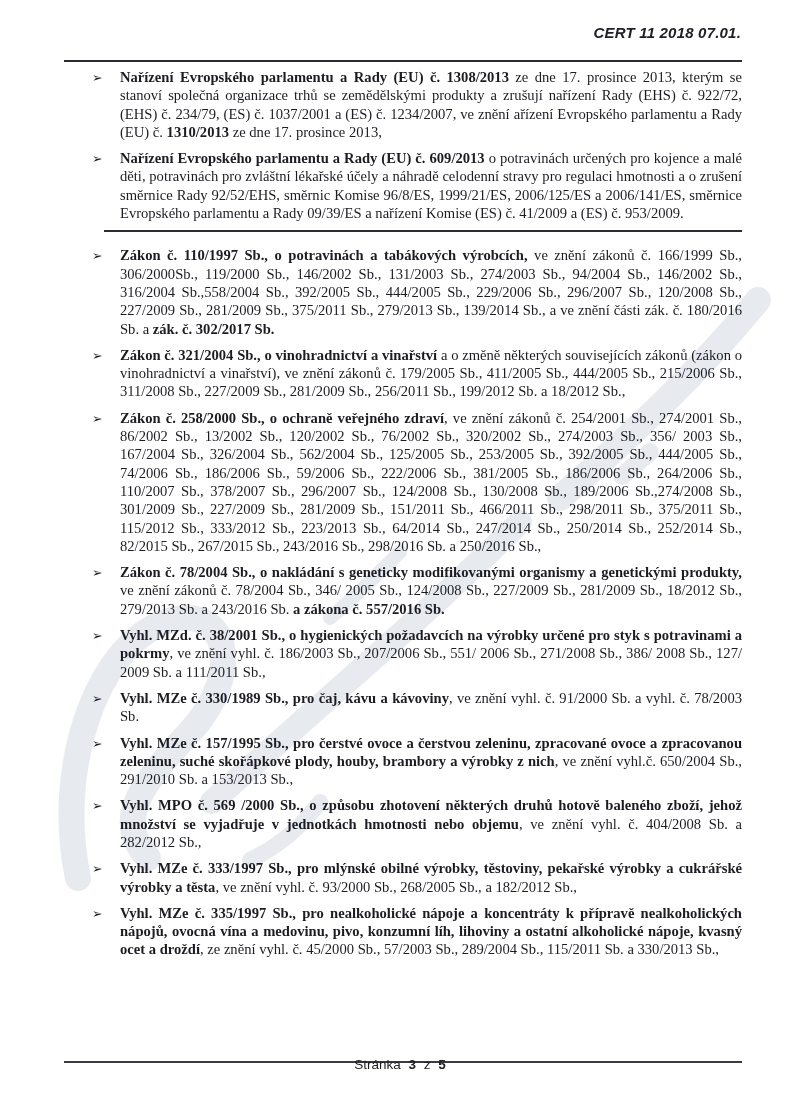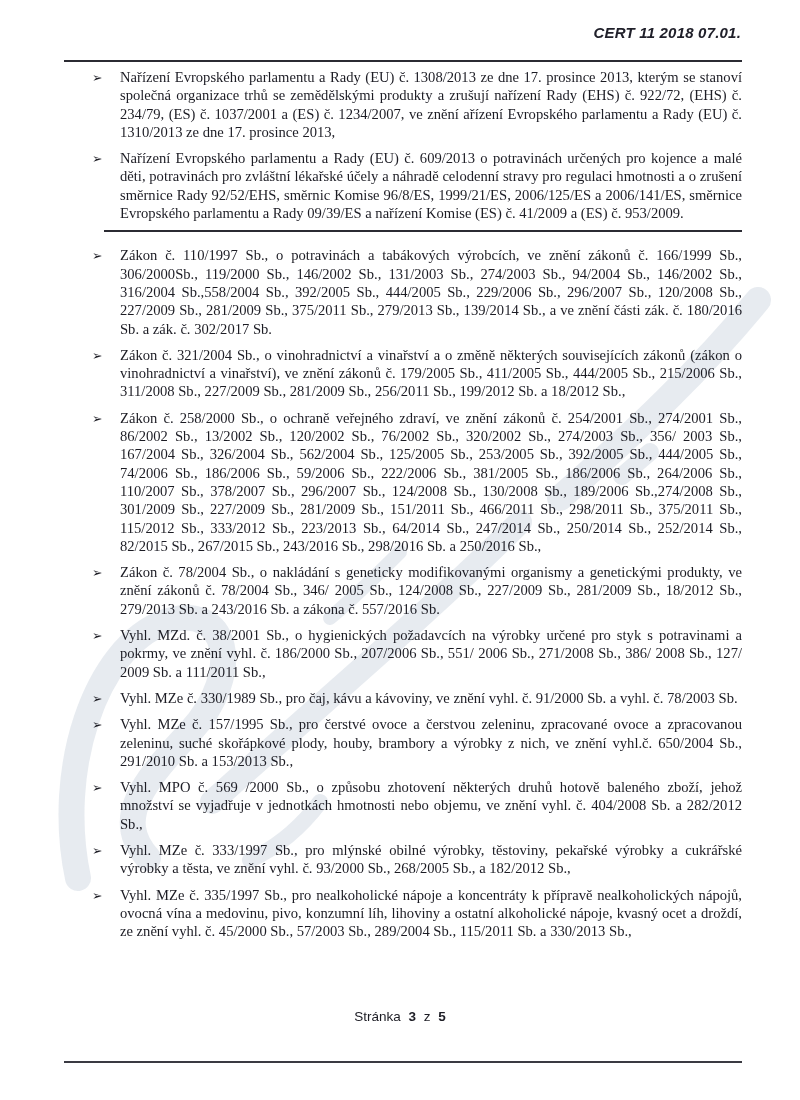--- a/index.html
+++ b/index.html
@@ -37,27 +37,27 @@
     margin-bottom: 8px;
     text-align: justify;
     font-size: 14.6px;
     line-height: 18.3px;
   }
   .item .marker {
     position: absolute; left: 0; top: 1px;
     font-size: 12.5px;
     color: #1c1c24;
   }
-  .item .seg-b { font-weight: normal; }
+  .item .seg-b { font-weight: bold; }
   .section-divider {
     height: 2px; background: #2b2b33;
     margin: 4px 0 14px 12px;
   }
   .footer {
-    position: absolute; top: 1009px; left: 0; right: 0; z-index: 2;
+    position: absolute; top: 1057px; left: 0; right: 0; z-index: 2;
     text-align: center;
     font-family: "Liberation Sans", sans-serif;
     font-size: 13.5px; color: #1c1c24;
   }
   .footer .pg-b { font-weight: bold; }
   .footer span { margin: 0 2px; }
 </style>
 </head>
 <body>
 
@@ -82,21 +82,21 @@
     <section>
         <div class="item"><span class="marker">➢</span><span class="seg-b">Nařízení Evropského parlamentu a Rady (EU) č. 1308/2013</span><span class="seg-r"> ze dne 17. prosince 2013, kterým se stanoví společná organizace trhů se zemědělskými produkty a zrušují nařízení Rady (EHS) č. 922/72, (EHS) č. 234/79, (ES) č. 1037/2001 a (ES) č. 1234/2007, ve znění ařízení Evropského parlamentu a Rady (EU) č. </span><span class="seg-b">1310/2013</span><span class="seg-r"> ze dne 17. prosince 2013,</span></div>
         <div class="item"><span class="marker">➢</span><span class="seg-b">Nařízení Evropského parlamentu a Rady (EU) č. 609/2013</span><span class="seg-r"> o potravinách určených pro kojence a malé děti, potravinách pro zvláštní lékařské účely a náhradě celodenní stravy pro regulaci hmotnosti a o zrušení směrnice Rady 92/52/EHS, směrnic Komise 96/8/ES, 1999/21/ES, 2006/125/ES a 2006/141/ES, směrnice Evropského parlamentu a Rady 09/39/ES a nařízení Komise (ES) č. 41/2009 a (ES) č. 953/2009.</span></div>
       </section>
     <div class="section-divider"></div>
     <section>
         <div class="item"><span class="marker">➢</span><span class="seg-b">Zákon č. 110/1997 Sb., o potravinách a tabákových výrobcích,</span><span class="seg-r"> ve znění zákonů č. 166/1999 Sb., 306/2000Sb., 119/2000 Sb., 146/2002 Sb., 131/2003 Sb., 274/2003 Sb., 94/2004 Sb., 146/2002 Sb., 316/2004 Sb.,558/2004 Sb., 392/2005 Sb., 444/2005 Sb., 229/2006 Sb., 296/2007 Sb., 120/2008 Sb., 227/2009 Sb., 281/2009 Sb., 375/2011 Sb., 279/2013 Sb., 139/2014 Sb., a ve znění části zák. č. 180/2016 Sb. a </span><span class="seg-b">zák. č. 302/2017 Sb.</span></div>
         <div class="item"><span class="marker">➢</span><span class="seg-b">Zákon č. 321/2004 Sb., o vinohradnictví a vinařství</span><span class="seg-r"> a o změně některých souvisejících zákonů (zákon o vinohradnictví a vinařství), ve znění zákonů č. 179/2005 Sb., 411/2005 Sb., 444/2005 Sb., 215/2006 Sb., 311/2008 Sb., 227/2009 Sb., 281/2009 Sb., 256/2011 Sb., 199/2012 Sb. a 18/2012 Sb.,</span></div>
         <div class="item"><span class="marker">➢</span><span class="seg-b">Zákon č. 258/2000 Sb., o ochraně veřejného zdraví</span><span class="seg-r">, ve znění zákonů č. 254/2001 Sb., 274/2001 Sb., 86/2002 Sb., 13/2002 Sb., 120/2002 Sb., 76/2002 Sb., 320/2002 Sb., 274/2003 Sb., 356/ 2003 Sb., 167/2004 Sb., 326/2004 Sb., 562/2004 Sb., 125/2005 Sb., 253/2005 Sb., 392/2005 Sb., 444/2005 Sb., 74/2006 Sb., 186/2006 Sb., 59/2006 Sb., 222/2006 Sb., 381/2005 Sb., 186/2006 Sb., 264/2006 Sb., 110/2007 Sb., 378/2007 Sb., 296/2007 Sb., 124/2008 Sb., 130/2008 Sb., 189/2006 Sb.,274/2008 Sb., 301/2009 Sb., 227/2009 Sb., 281/2009 Sb., 151/2011 Sb., 466/2011 Sb., 298/2011 Sb., 375/2011 Sb., 115/2012 Sb., 333/2012 Sb., 223/2013 Sb., 64/2014 Sb., 247/2014 Sb., 250/2014 Sb., 252/2014 Sb., 82/2015 Sb., 267/2015 Sb., 243/2016 Sb., 298/2016 Sb. a 250/2016 Sb.,</span></div>
         <div class="item"><span class="marker">➢</span><span class="seg-b">Zákon č. 78/2004 Sb., o nakládání s geneticky modifikovanými organismy a genetickými produkty,</span><span class="seg-r"> ve znění zákonů č. 78/2004 Sb., 346/ 2005 Sb., 124/2008 Sb., 227/2009 Sb., 281/2009 Sb., 18/2012 Sb., 279/2013 Sb. a 243/2016 Sb.</span><span class="seg-b"> a zákona č. 557/2016 Sb.</span></div>
-        <div class="item"><span class="marker">➢</span><span class="seg-b">Vyhl. MZd. č. 38/2001 Sb., o hygienických požadavcích na výrobky určené pro styk s potravinami a pokrmy</span><span class="seg-r">, ve znění vyhl. č. 186/2000 Sb., 207/2006 Sb., 551/ 2006 Sb., 271/2008 Sb., 386/ 2008 Sb., 127/ 2009 Sb. a 111/2011 Sb.,</span></div>
+        <div class="item"><span class="marker">➢</span><span class="seg-b">Vyhl. MZd. č. 38/2001 Sb., o hygienických požadavcích na výrobky určené pro styk s potravinami a pokrmy</span><span class="seg-r">, ve znění vyhl. č. 186/2003 Sb., 207/2006 Sb., 551/ 2006 Sb., 271/2008 Sb., 386/ 2008 Sb., 127/ 2009 Sb. a 111/2011 Sb.,</span></div>
         <div class="item"><span class="marker">➢</span><span class="seg-b">Vyhl. MZe č. 330/1989 Sb., pro čaj, kávu a kávoviny</span><span class="seg-r">, ve znění vyhl. č. 91/2000 Sb. a vyhl. č. 78/2003 Sb.</span></div>
         <div class="item"><span class="marker">➢</span><span class="seg-b">Vyhl. MZe č. 157/1995 Sb., pro čerstvé ovoce a čerstvou zeleninu, zpracované ovoce a zpracovanou zeleninu, suché skořápkové plody, houby, brambory a výrobky z nich</span><span class="seg-r">, ve znění vyhl.č. 650/2004 Sb., 291/2010 Sb. a 153/2013 Sb.,</span></div>
         <div class="item"><span class="marker">➢</span><span class="seg-b">Vyhl. MPO č. 569 /2000 Sb., o způsobu zhotovení některých druhů hotově baleného zboží, jehož množství se vyjadřuje v jednotkách hmotnosti nebo objemu</span><span class="seg-r">, ve znění vyhl. č. 404/2008 Sb. a 282/2012 Sb.,</span></div>
         <div class="item"><span class="marker">➢</span><span class="seg-b">Vyhl. MZe č. 333/1997 Sb., pro mlýnské obilné výrobky, těstoviny, pekařské výrobky a cukrářské výrobky a těsta</span><span class="seg-r">, ve znění vyhl. č. 93/2000 Sb., 268/2005 Sb., a 182/2012 Sb.,</span></div>
         <div class="item"><span class="marker">➢</span><span class="seg-b">Vyhl. MZe č. 335/1997 Sb., pro nealkoholické nápoje a koncentráty k přípravě nealkoholických nápojů, ovocná vína a medovinu, pivo, konzumní líh, lihoviny a ostatní alkoholické nápoje, kvasný ocet a droždí</span><span class="seg-r">, ze znění vyhl. č. 45/2000 Sb., 57/2003 Sb., 289/2004 Sb., 115/2011 Sb. a 330/2013 Sb.,</span></div>
       </section>
   </div>
 
   <div class="rule footer-rule"></div>
 

